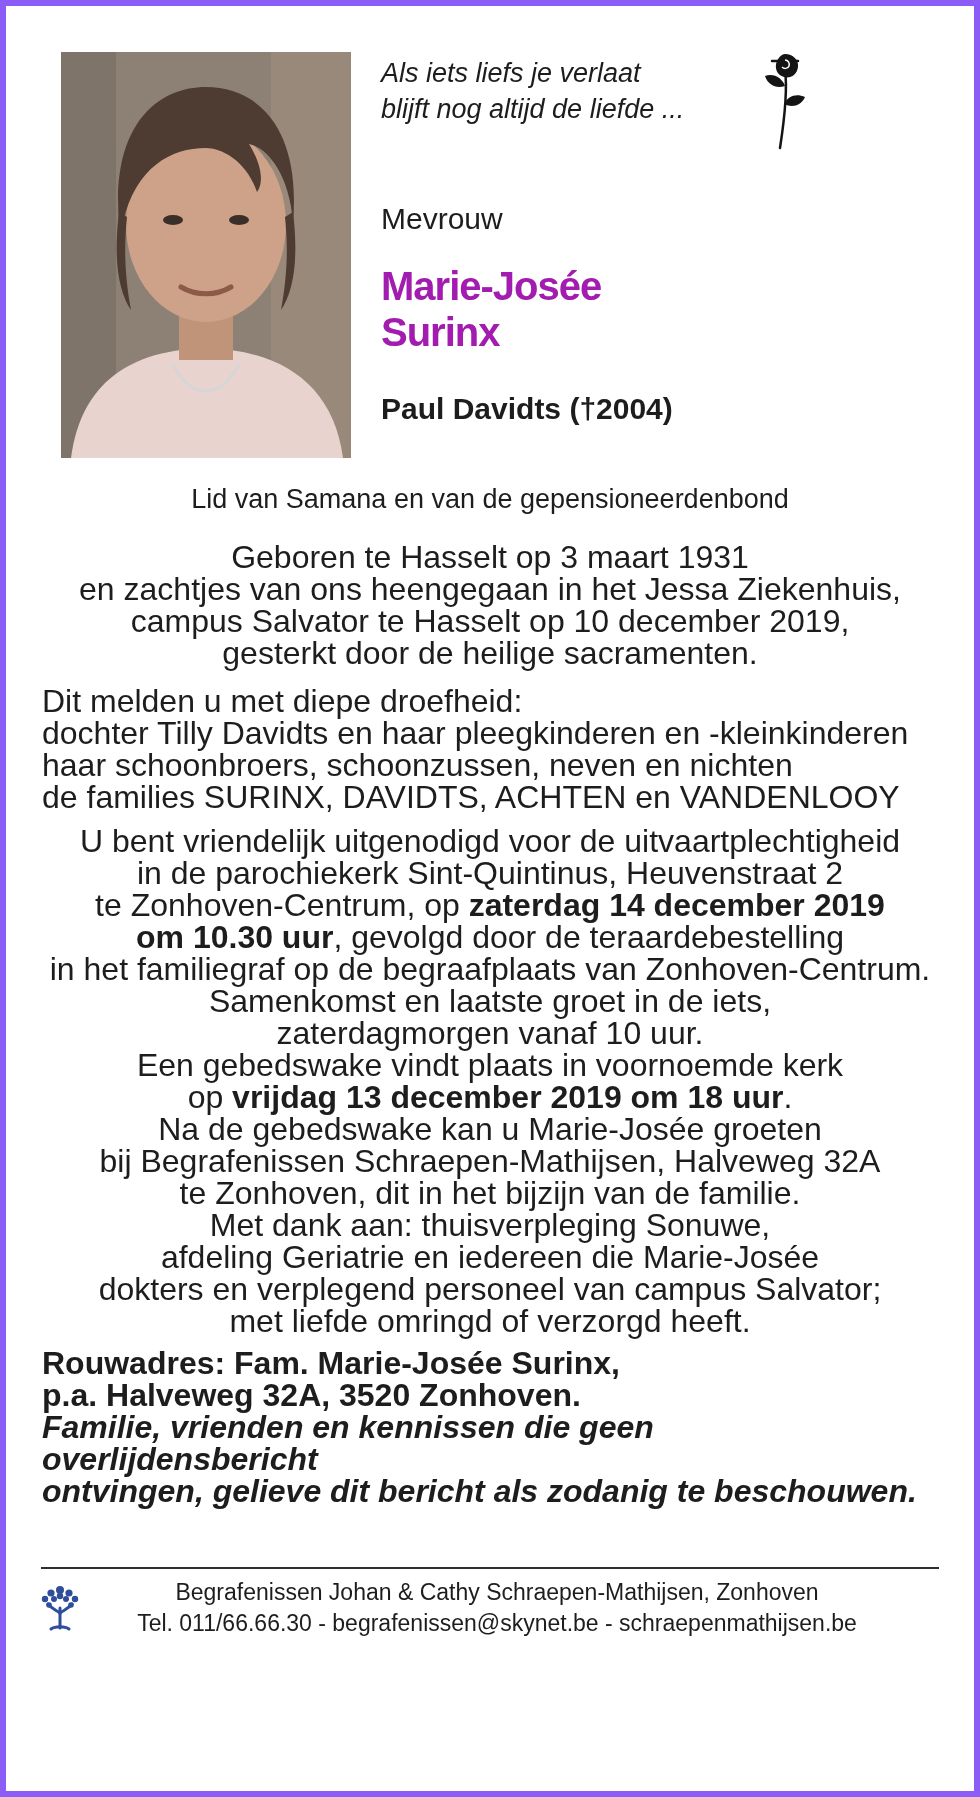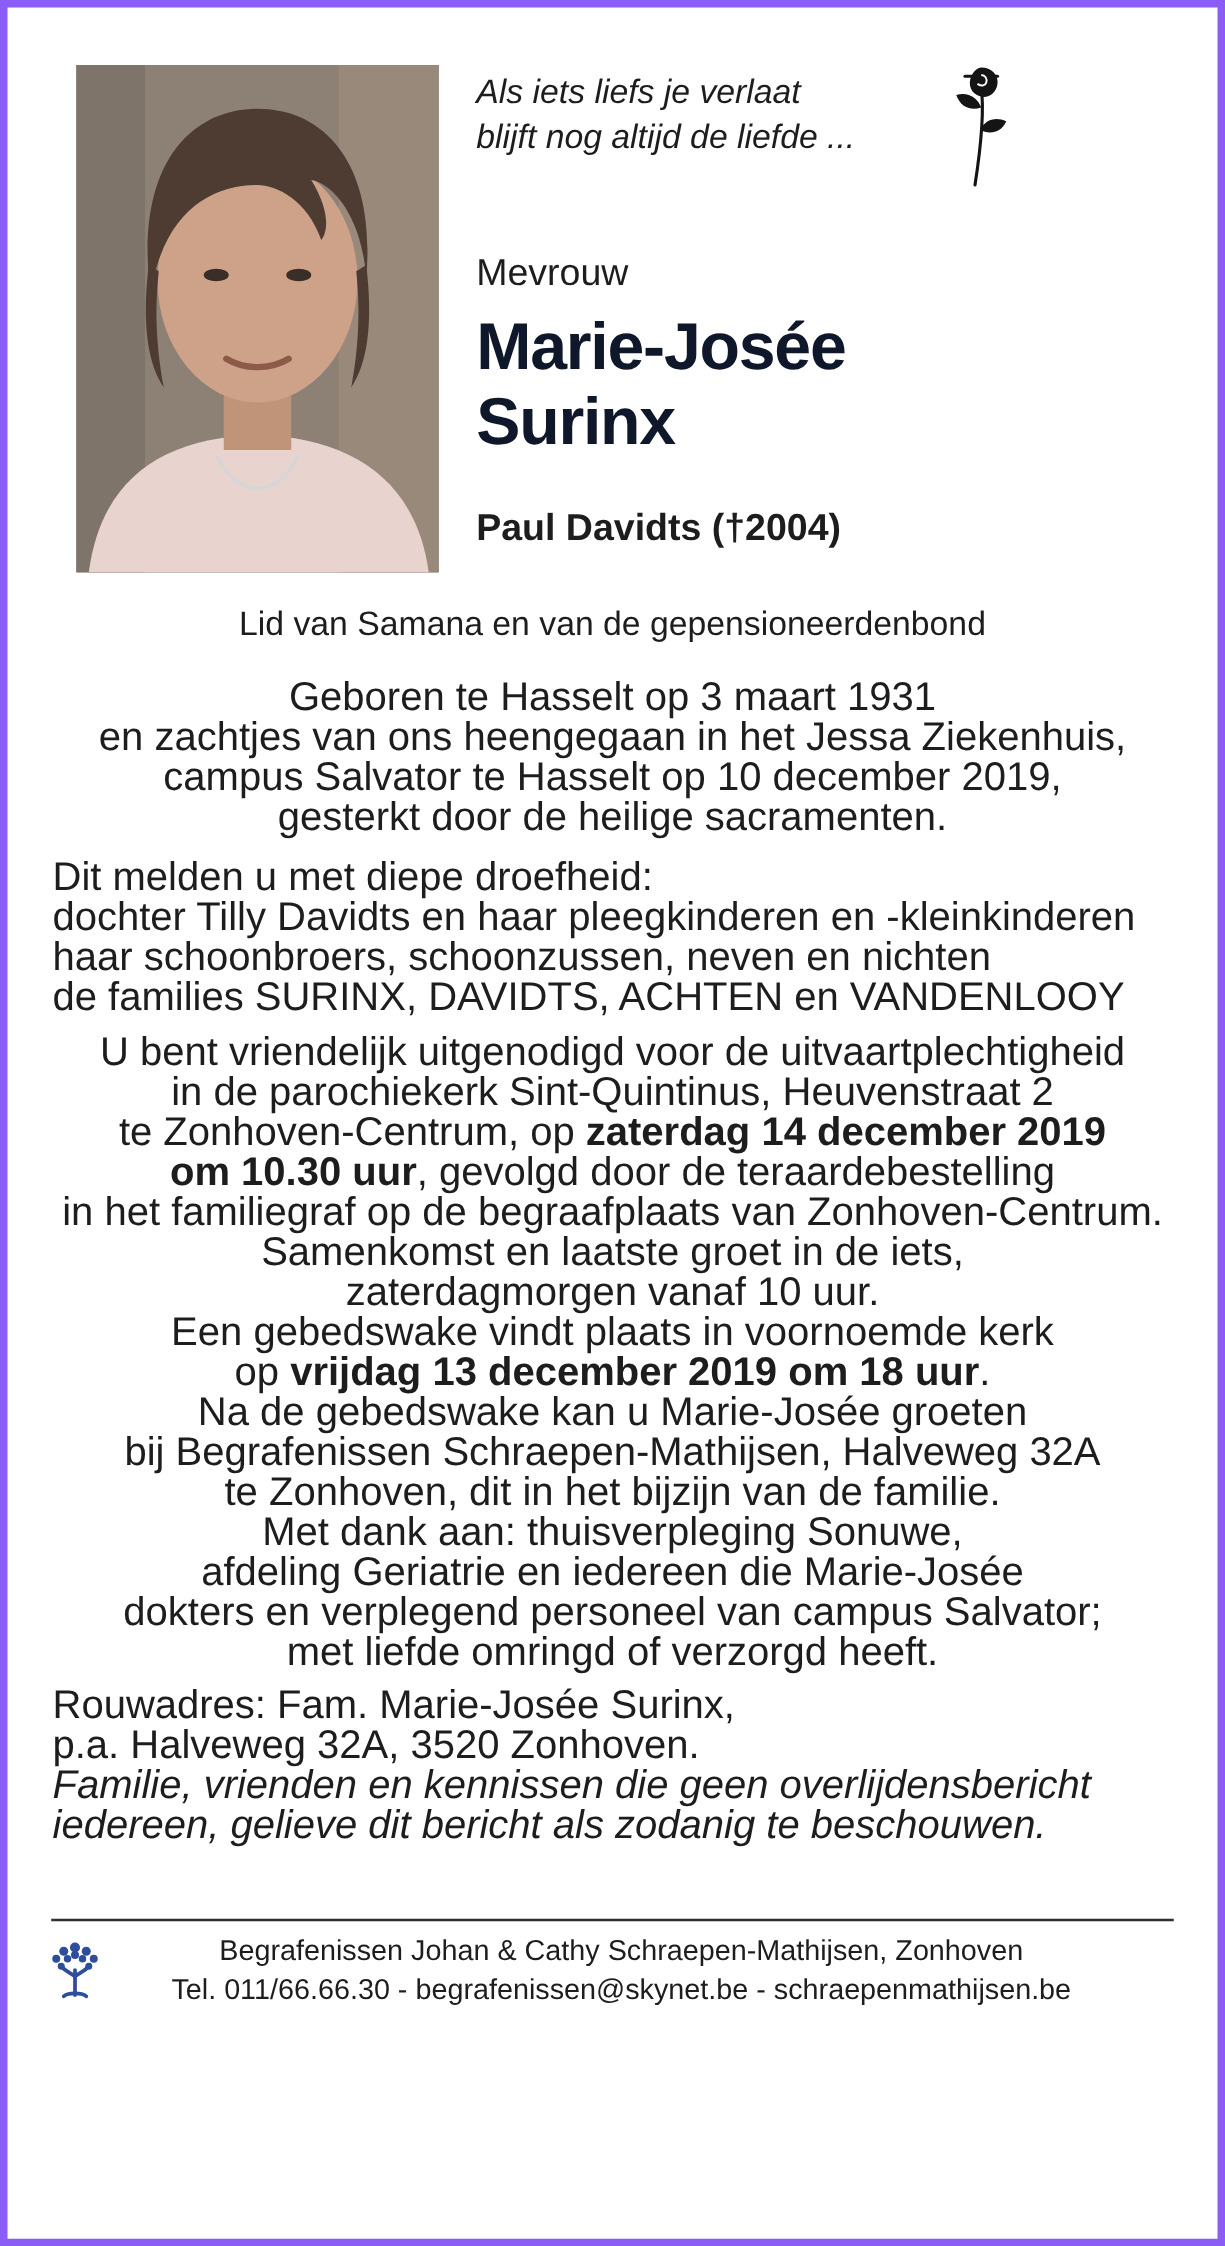--- a/index.html
+++ b/index.html
@@ -17,30 +17,30 @@
   }
   .header { display: flex; padding: 46px 50px 0 55px; }
   .photo { width: 290px; height: 406px; flex: 0 0 auto; overflow: hidden; background: #8d8175; }
   .photo svg { display: block; width: 100%; height: 100%; }
   .header-right { flex: 1; margin-left: 30px; }
   .epigraph-row { display: flex; align-items: flex-start; }
   .epigraph { flex: 1; font-style: italic; font-size: 27px; line-height: 1.32; padding-top: 4px; }
   .rose { width: 54px; height: 100px; margin-right: 112px; flex: 0 0 auto; }
   .rose svg { display: block; width: 100%; height: 100%; }
   .salutation { font-size: 30px; margin-top: 50px; }
-  .name { font-size: 53px; font-weight: 700; line-height: 1.14; margin-top: 12px; letter-spacing: -1px; color: #0f172a; }
+  .name { font-size: 40px; font-weight: 700; line-height: 1.14; margin-top: 28px; letter-spacing: -1px; color: #a21caf; }
   .widow { font-size: 30px; font-weight: 700; margin-top: 34px; line-height: 1.3; }
   .body-text { font-size: 32px; line-height: 32px; }
   .center { text-align: center; }
   .left-block { text-align: left; padding: 0 36px; }
   .membership { margin-top: 26px; font-size: 27px; }
   .life { margin-top: 26px; }
   .announcement { margin-top: 16px; }
   .funeral { margin-top: 12px; }
-  .mourning { margin-top: 10px; }
+  .mourning { margin-top: 10px; font-weight: bold; }
   .b { font-weight: 700; }
   .italic { font-style: italic; }
   .footer { margin-top: 60px; }
   .footer-rule { border-top: 2px solid #2f2f2f; margin: 0 35px 8px 35px; }
   .footer-row { display: flex; align-items: center; padding: 0 18px; }
   .tree { width: 44px; height: 52px; margin: 0 12px 0 14px; flex: 0 0 auto; }
   .tree svg { display: block; width: 100%; height: 100%; }
   .footer-text { flex: 1; text-align: center; font-size: 23px; line-height: 31px; padding-right: 56px; }
 </style>
 </head>
@@ -133,21 +133,21 @@
     <div>Met dank aan: thuisverpleging Sonuwe,</div>
     <div>afdeling Geriatrie en iedereen die Marie-Josée</div>
     <div>dokters en verplegend personeel van campus Salvator;</div>
     <div>met liefde omringd of verzorgd heeft.</div>
   </div>
 
   <div class="mourning body-text left-block">
     <div>Rouwadres: Fam. Marie-Josée Surinx,</div>
     <div>p.a. Halveweg 32A, 3520 Zonhoven.</div>
     <div class="italic">Familie, vrienden en kennissen die geen overlijdensbericht</div>
-    <div class="italic">iedereen, gelieve dit bericht als zodanig te beschouwen.</div>
+    <div class="italic">ontvingen, gelieve dit bericht als zodanig te beschouwen.</div>
   </div>
 
   <div class="footer">
     <div class="footer-rule"></div>
     <div class="footer-row">
       <div class="tree">
         <svg viewBox="0 0 44 52">
           <g fill="#2e4d9b">
             <circle cx="22" cy="8" r="4"></circle>
             <circle cx="13" cy="11" r="3.6"></circle>

